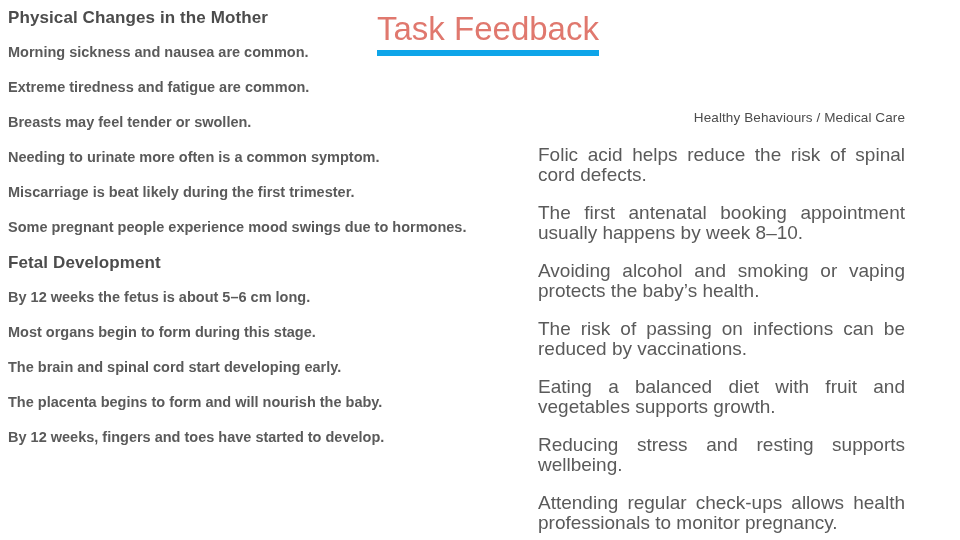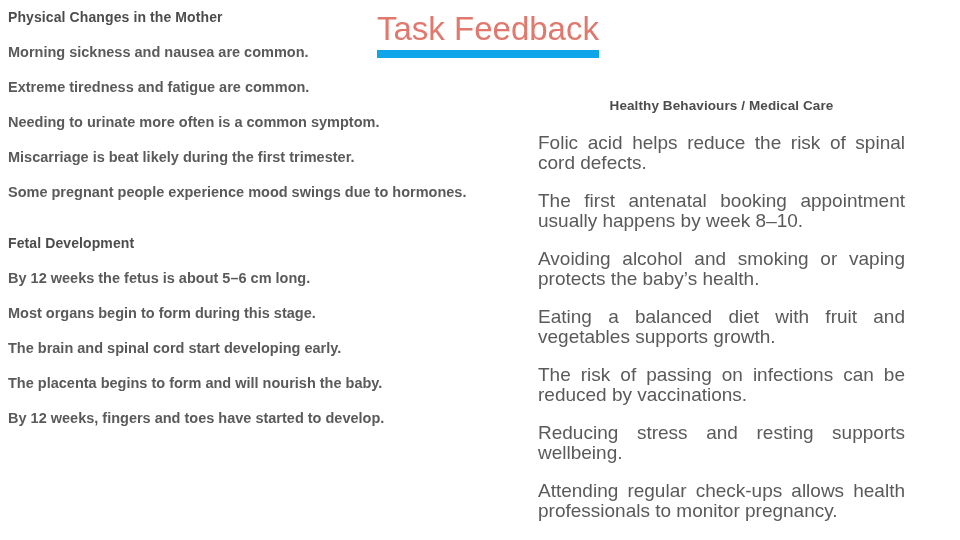--- a/index.html
+++ b/index.html
@@ -30,65 +30,65 @@
     text-align: center;
     font-size: 33px;
     line-height: 40px;
     font-weight: 400;
     color: #e0786e;
     letter-spacing: 0px;
     white-space: nowrap;
   }
   .slide-title .tl-inner {
     display: inline-block;
-    border-bottom: 8px solid #0ea5e9;
+    border-bottom: 6px solid #0ea5e9;
     padding-bottom: 1px;
   }
 
   
   .col-left {
     position: absolute;
     left: 8px;
     top: 8px;
     width: 470px;
   }
   .col-left .sec-head {
-    font-size: 14px;
+    font-size: 17px;
     font-weight: bold;
     color: #4c4c4c;
     line-height: 19px;
     margin: 0 0 16px 0;
     letter-spacing: 0.1px;
   }
   .col-left .sec-head.second {
-    margin-top: 32px;
+    margin-top: 16px;
   }
   .col-left .line {
     font-size: 14.5px;
     font-weight: 700;
     color: #5a5a5a;
     line-height: 19px;
     margin: 0 0 16px 0;
     white-space: nowrap;
   }
 
   
   .col-right {
     position: absolute;
     left: 538px;
     top: 96px;
     width: 367px;
   }
   .col-right .sec-head {
     font-size: 13.5px;
-    font-weight: bold;
+    font-weight: normal;
     color: #4c4c4c;
     line-height: 19px;
-    text-align: center;
-    margin: 0 0 18px 0;
+    text-align: right;
+    margin: 12px 0 18px 0;
     letter-spacing: 0.1px;
   }
   .col-right .para {
     font-size: 19px;
     font-weight: 400;
     color: #5a5a5a;
     line-height: 19.5px;
     margin: 0 0 19px 0;
     text-align: justify;
     text-justify: inter-word;
@@ -106,39 +106,40 @@
   <div class="slide-title">
     <span class="tl-inner">Task Feedback</span>
   </div>
 
   <div class="col-left">
 
     <div class="sec-head">Physical Changes in the Mother</div>
 
     <p class="line">Morning sickness and nausea are common.</p>
     <p class="line">Extreme tiredness and fatigue are common.</p>
+    <p class="line">Breasts may feel tender or swollen.</p>
     <p class="line">Needing to urinate more often is a common symptom.</p>
     <p class="line">Miscarriage is beat likely during the first trimester.</p>
     <p class="line">Some pregnant people experience mood swings due to hormones.</p>
 
     <div class="sec-head second">Fetal Development</div>
 
     <p class="line">By 12 weeks the fetus is about 5–6 cm long.</p>
     <p class="line">Most organs begin to form during this stage.</p>
     <p class="line">The brain and spinal cord start developing early.</p>
     <p class="line">The placenta begins to form and will nourish the baby.</p>
     <p class="line">By 12 weeks, fingers and toes have started to develop.</p>
   </div>
 
   <div class="col-right">
 
     <div class="sec-head">Healthy Behaviours / Medical Care</div>
 
     <p class="para">Folic acid helps reduce the risk of spinal cord defects.</p>
     <p class="para">The first antenatal booking appointment usually happens by week 8–10.</p>
     <p class="para">Avoiding alcohol and smoking or vaping protects the baby’s health.</p>
+    <p class="para">The risk of passing on infections can be reduced by vaccinations.</p>
     <p class="para">Eating a balanced diet with fruit and vegetables supports growth.</p>
-    <p class="para">The risk of passing on infections can be reduced by vaccinations.</p>
     <p class="para">Reducing stress and resting supports wellbeing.</p>
     <p class="para">Attending regular check-ups allows health professionals to monitor pregnancy.</p>
   </div>
 
 </div>
 
 </body></html>

